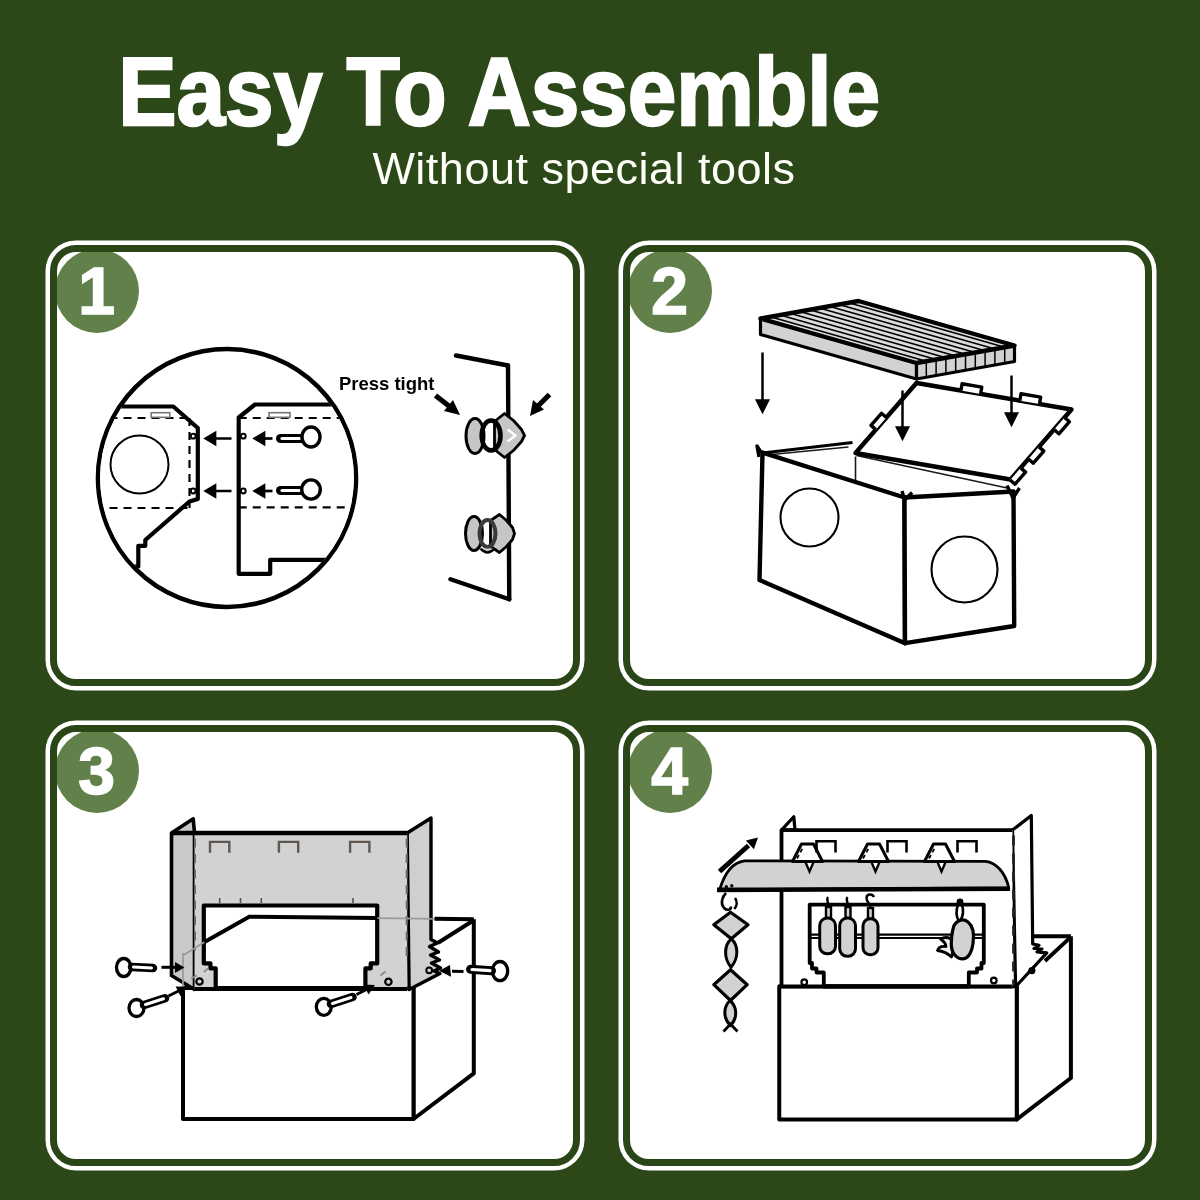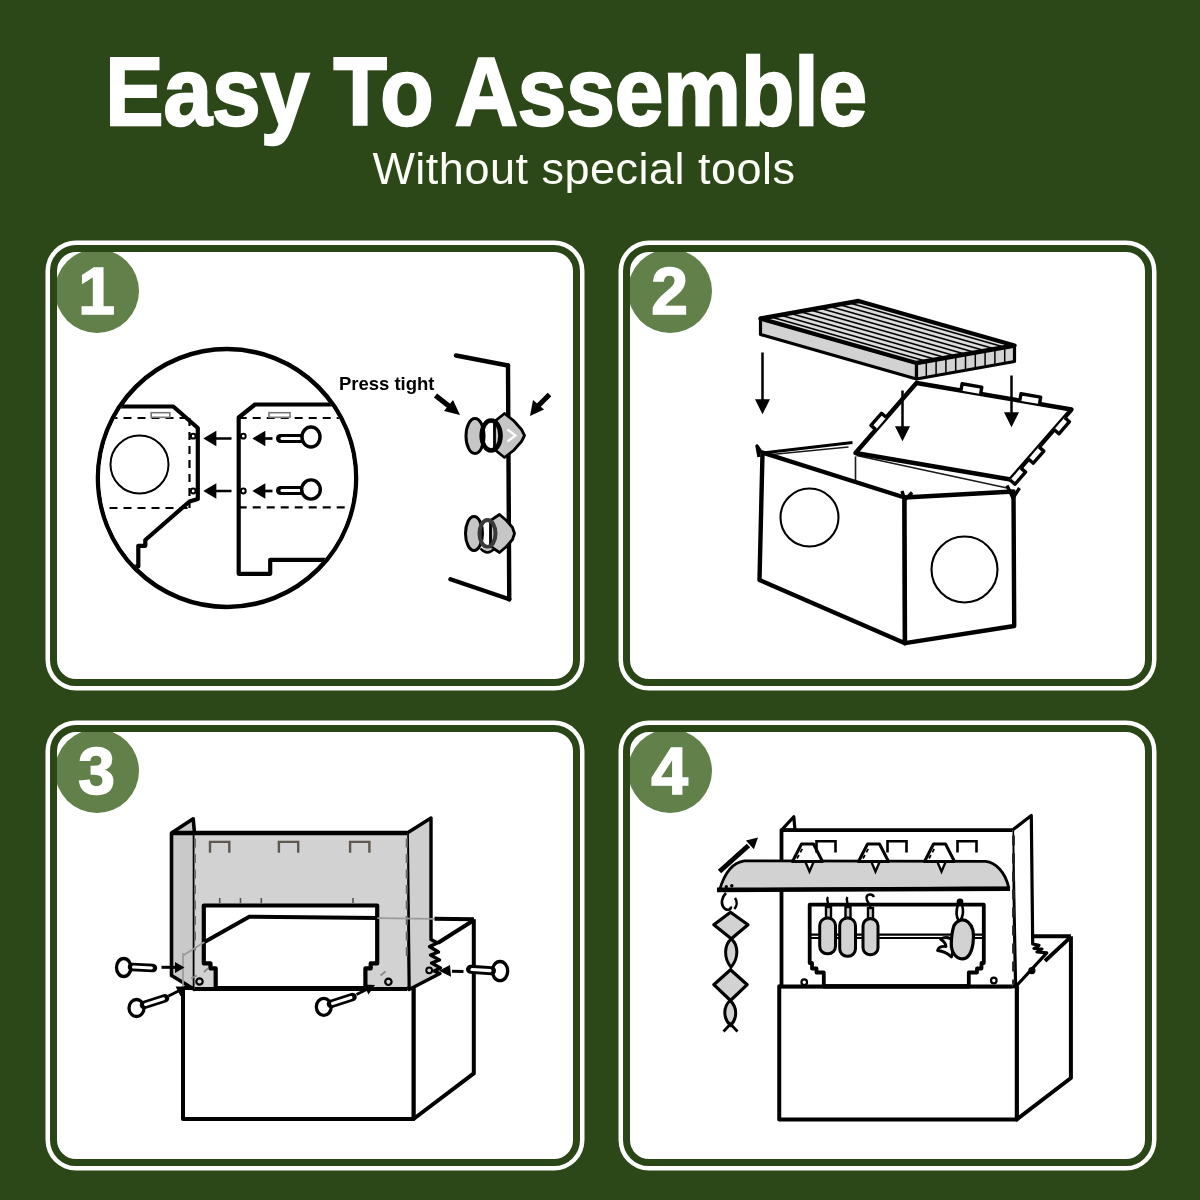--- a/index.html
+++ b/index.html
@@ -1,19 +1,19 @@
 <!DOCTYPE html>
 <html><head>
 <meta charset="utf-8">
 <style>
   html,body{margin:0;padding:0;}
   body{width:1200px;height:1200px;background:#2c4818;position:relative;overflow:hidden;
        font-family:"Liberation Sans", sans-serif;}
   .title{position:absolute;left:0;top:36px;width:972px;text-align:center;
-         color:#fff;font-weight:bold;font-size:97px;white-space:nowrap;-webkit-text-stroke:2.4px #fff;}
+         color:#fff;font-weight:bold;font-size:97px;white-space:nowrap;padding-left:13px;-webkit-text-stroke:2.4px #fff;}
   .title span{display:inline-block;transform:scaleX(0.9);transform-origin:center;}
   .subtitle{position:absolute;left:0;top:143px;width:1168px;text-align:center;
          color:#fdfff8;font-weight:normal;font-size:45px;white-space:nowrap;letter-spacing:0.5px;}
   .panel{position:absolute;background:#ffffff;border:7px solid #2b4616;border-radius:26px;
          box-shadow:0 0 0 4.5px #ffffff;overflow:hidden;}
   #p1{left:49.5px;top:244.5px;width:516px;height:427px;}
   #p2{left:622.5px;top:244.5px;width:515px;height:427px;}
   #p3{left:49.5px;top:724.5px;width:516px;height:427px;}
   #p4{left:622.5px;top:724.5px;width:515px;height:427px;}
   .badge{position:absolute;left:-2px;top:-3px;width:84px;height:84px;border-radius:50%;

